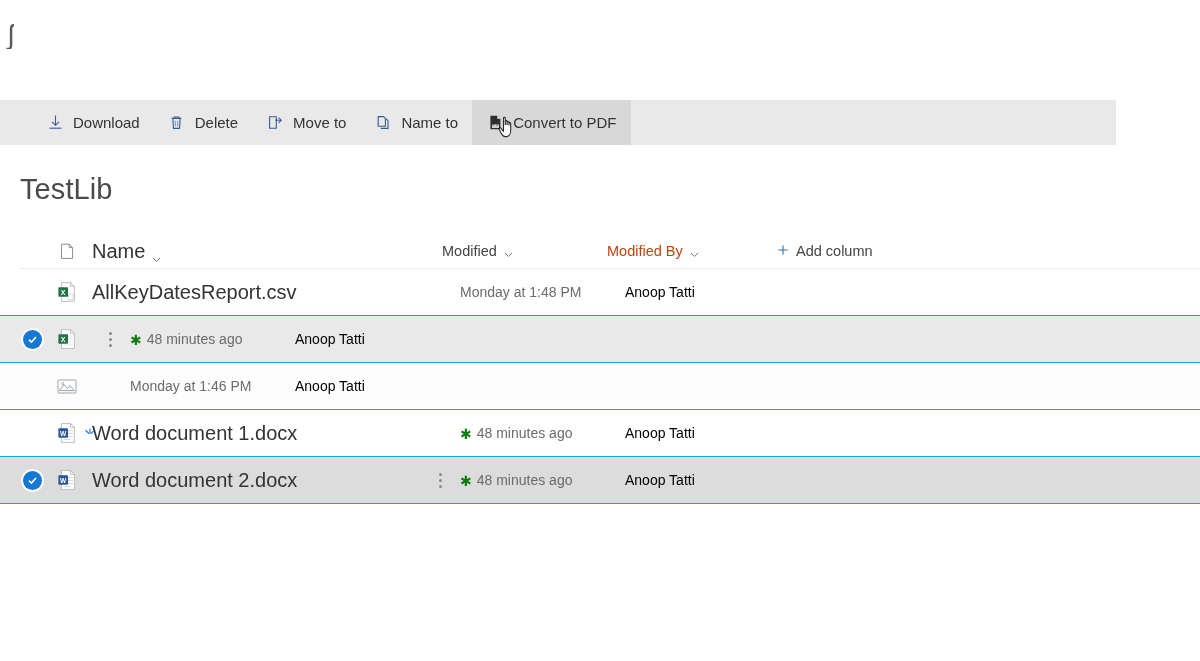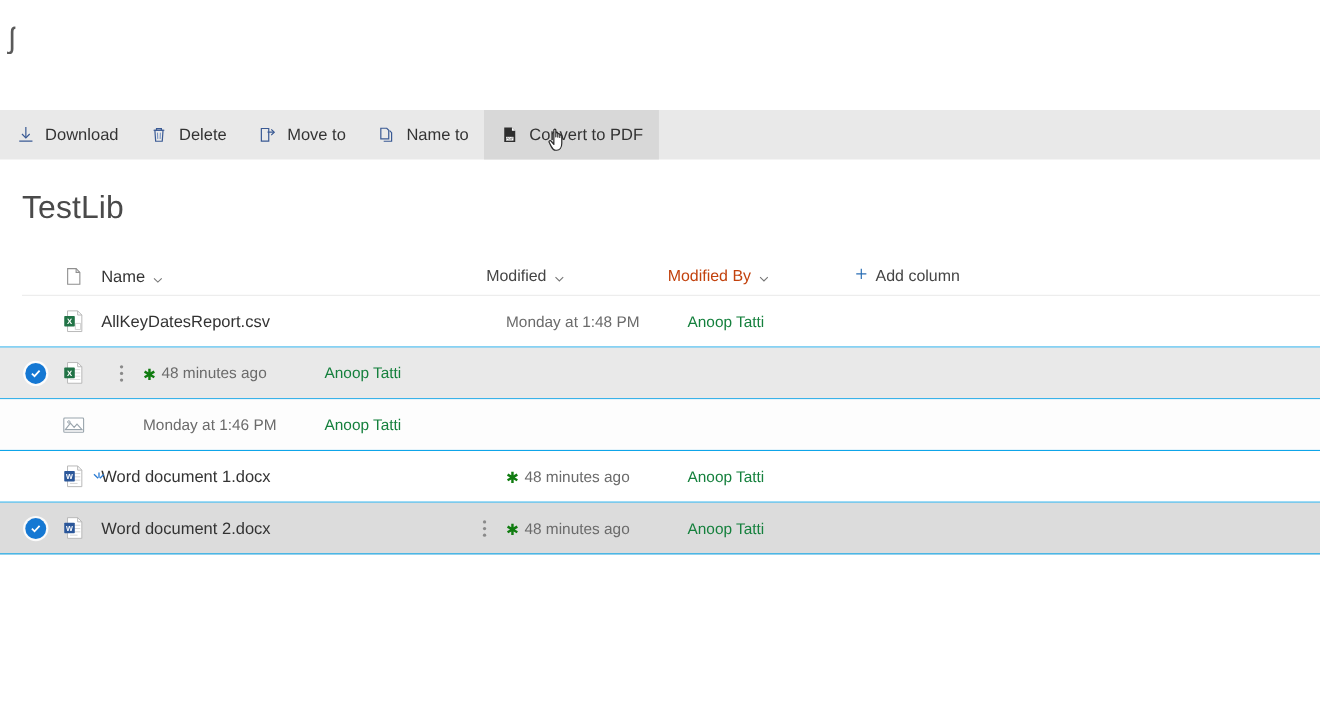--- a/index.html
+++ b/index.html
@@ -29,25 +29,26 @@
     width: 14px;
     overflow: hidden;
     direction: rtl;
   }
 
   
   .commandbar {
     position: absolute;
     left: 0;
     top: 100px;
-    width: 1200px;
+    width: 1084px;
     height: 45px;
     background: #e9e9e9;
     display: flex;
     align-items: stretch;
+    padding-left: 32px;
   }
   .cmd-btn {
     display: flex;
     align-items: center;
     gap: 9px;
     padding: 0 14px;
     cursor: pointer;
     background: transparent;
     border: none;
     font-family: "Liberation Sans", sans-serif;
@@ -134,21 +135,21 @@
     display: flex;
     align-items: center;
     justify-content: center;
   }
   .c-name {
     flex: 0 0 330px;
     width: 330px;
     display: flex;
     align-items: center;
     position: relative;
-    font-size: 15px;
+    font-size: 20px;
     color: #333333;
     padding-left: 2px;
     box-sizing: border-box;
   }
   .row.header .c-name {
     flex: 0 0 352px;
     width: 352px;
   }
   .c-ellipsis {
     width: 40px;
@@ -168,21 +169,21 @@
   }
   .row.header .c-modified {
     flex: 0 0 165px;
     color: #444444;
     font-size: 14.5px;
   }
   .c-modifiedby {
     flex: 0 0 170px;
     width: 170px;
     font-size: 14px;
-    color: #15803d;
+    color: #000000;
   }
   .row.header .c-modifiedby {
     color: #c2410c;
     font-size: 14.5px;
   }
   .c-addcol {
     flex: 1 1 auto;
     display: flex;
     align-items: center;
     gap: 7px;

